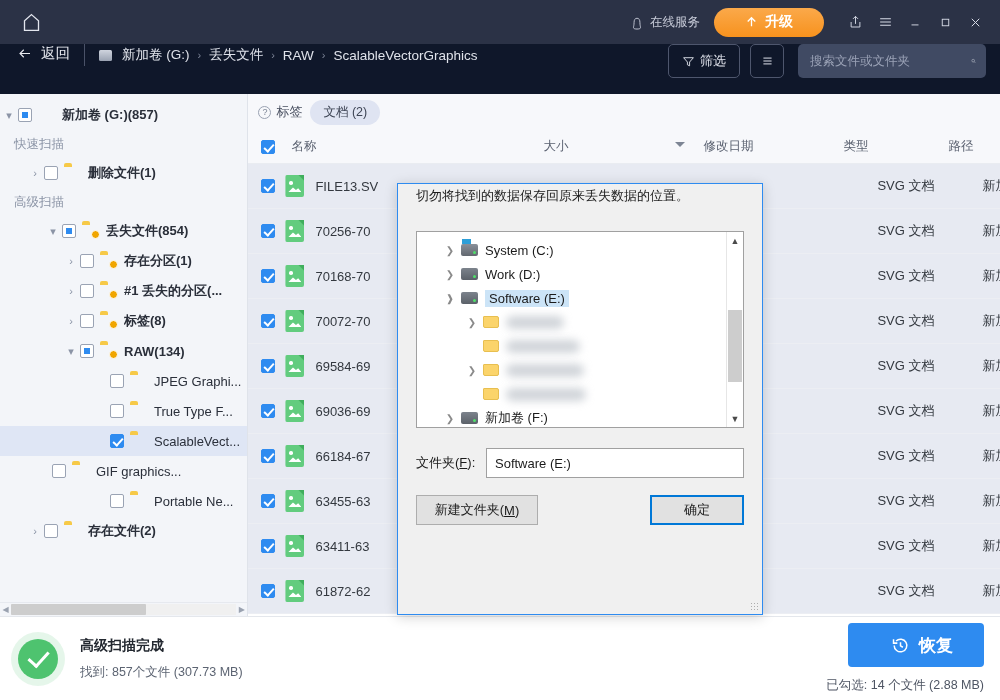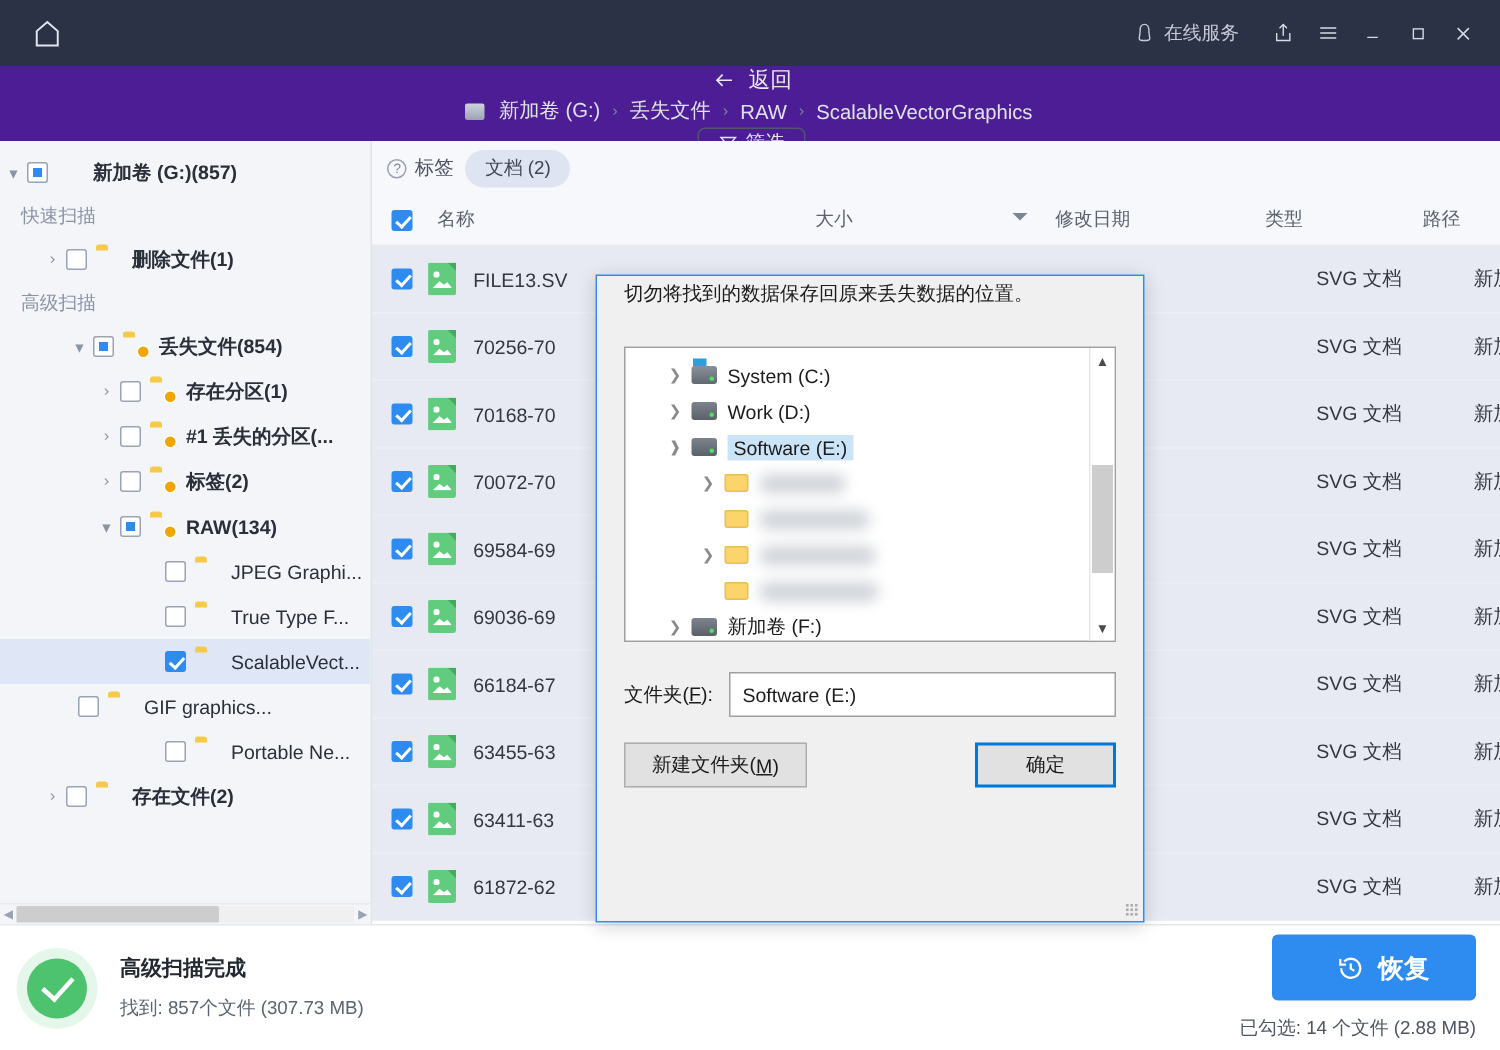--- a/index.html
+++ b/index.html
@@ -12,32 +12,32 @@
   }
   .app { position:relative; width:1000px; height:700px; overflow:hidden; }
 
   
   .titlebar {
     height:44px; background:#2b3246; display:flex; align-items:center;
     padding:0 10px 0 14px;
   }
   .home-btn { width:34px; height:30px; display:flex; align-items:center; justify-content:center; }
   .tb-spacer { flex:1; }
-  .online-svc { display:flex; align-items:flex-start; gap:6px; color:#c7cbd8; font-size:12.5px; margin-right:14px; }
+  .online-svc { display:flex; align-items:flex-end; gap:6px; color:#c7cbd8; font-size:12.5px; margin-right:14px; }
   .upgrade-btn {
     display:flex; align-items:center; justify-content:center; gap:7px;
     background:linear-gradient(180deg,#fba94a,#f7921e);
     color:#fff; font-size:14px; font-weight:bold;
     border-radius:15px; height:29px; width:110px;
     margin-right:16px;
   }
   .tb-ico { width:30px; height:30px; display:flex; align-items:center; justify-content:center; color:#d8dce7; }
 
   
-  .navbar { height:50px; background:#4c1d95; display:flex; align-items:center; padding:0 14px 0 16px;flex-direction:column; }
+  .navbar { height:50px; background:#0f172a; display:flex; align-items:flex-start; padding:0 14px 0 16px; }
   .back-btn { display:flex; align-items:center; gap:7px; color:#e8eaf0; font-size:14.5px; }
   .nav-sep { width:1px; height:22px; background:#4a5268; margin:0 14px; }
   .crumbs { display:flex; align-items:center; color:#dfe2ea; font-size:13.5px; gap:2px; }
   .crumb { padding:2px 4px; white-space:nowrap; }
   .crumb-arrow { color:#7e8699; font-size:11px; padding:0 2px; }
   .drive-chip { width:13px;height:11px;background:linear-gradient(180deg,#cfd4de,#9aa2b2); border-radius:1.5px; display:inline-block; margin-right:4px; }
   .nav-spacer { flex:1; }
   .filter-btn {
     height:34px; min-width:72px; border:1px solid #4e566d; border-radius:5px;
     display:flex; align-items:center; justify-content:center; gap:5px;
@@ -184,20 +184,26 @@
         <path d="M12 3 L20 10 V21 H4 V10 Z"></path>
       </svg>
     </div>
     <div class="tb-spacer"></div>
     <div class="online-svc">
       <svg width="14" height="15" viewBox="0 0 24 24" fill="none" stroke="#c7cbd8" stroke-width="1.6">
         <path d="M12 3 C8.5 3 7 6 7 10 C7 15 6 17 6 19 C6 21 9 21.5 12 21.5 C15 21.5 18 21 18 19 C18 17 17 15 17 10 C17 6 15.5 3 12 3 Z"></path>
       </svg>
       <span>在线服务</span>
     </div>
+    <div class="upgrade-btn">
+      <svg width="13" height="14" viewBox="0 0 24 24" fill="none" stroke="#fff" stroke-width="2.4">
+        <path d="M12 20 V5 M5 11 L12 4 L19 11"></path>
+      </svg>
+      <span>升级</span>
+    </div>
     <div class="tb-ico">
       <svg width="15" height="16" viewBox="0 0 24 24" fill="none" stroke="#d8dce7" stroke-width="1.5">
         <path d="M5 12 V20 H19 V12"></path>
           <path d="M12 15 V3"></path>
           <path d="M8 7 L12 3 L16 7"></path>
       </svg>
     </div>
     <div class="tb-ico">
       <svg width="17" height="16" viewBox="0 0 24 24" stroke="#d8dce7" stroke-width="1.6">
         <path d="M4 7h16M4 12h16M4 17h16"></path>
@@ -300,21 +306,21 @@
           <span class="tw">›</span>
           <span class="cb"></span>
           <span class="ico"><span class="fldr"></span><span class="badge-dot"></span></span>
           <span class="tlabel b">#1 丢失的分区(...</span>
         </div>
 
         <div class="tnode" style="padding-left:62px">
           <span class="tw">›</span>
           <span class="cb"></span>
           <span class="ico"><span class="fldr"></span><span class="badge-dot"></span></span>
-          <span class="tlabel b">标签(2)</span>
+          <span class="tlabel b">标签(8)</span>
         </div>
 
         <div class="tnode" style="padding-left:62px">
           <span class="tw">▾</span>
           <span class="cb partial"></span>
           <span class="ico"><span class="fldr"></span><span class="badge-dot" style="background:#f0a500"></span></span>
           <span class="tlabel b">RAW(134)</span>
         </div>
 
         <div class="tnode" style="padding-left:110px">

